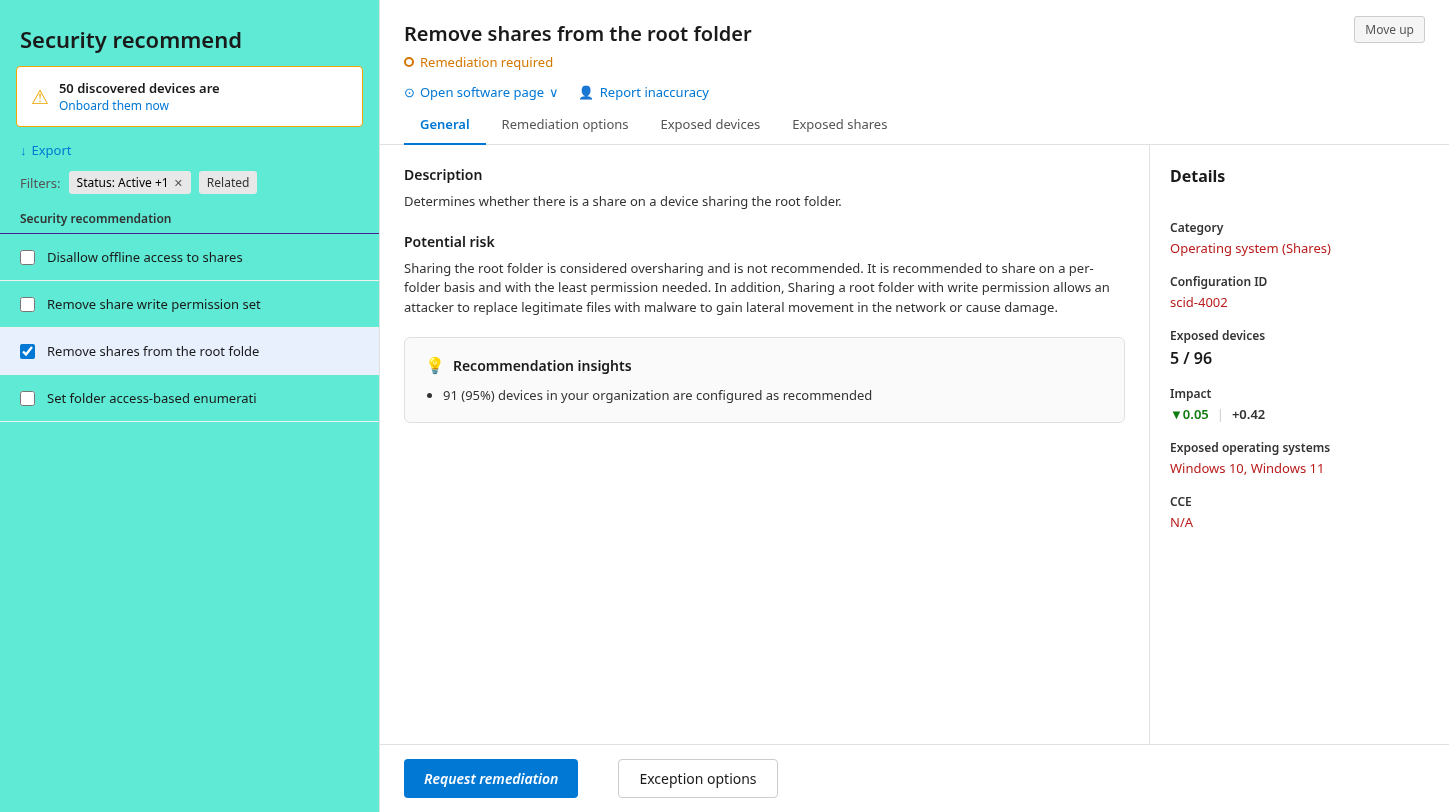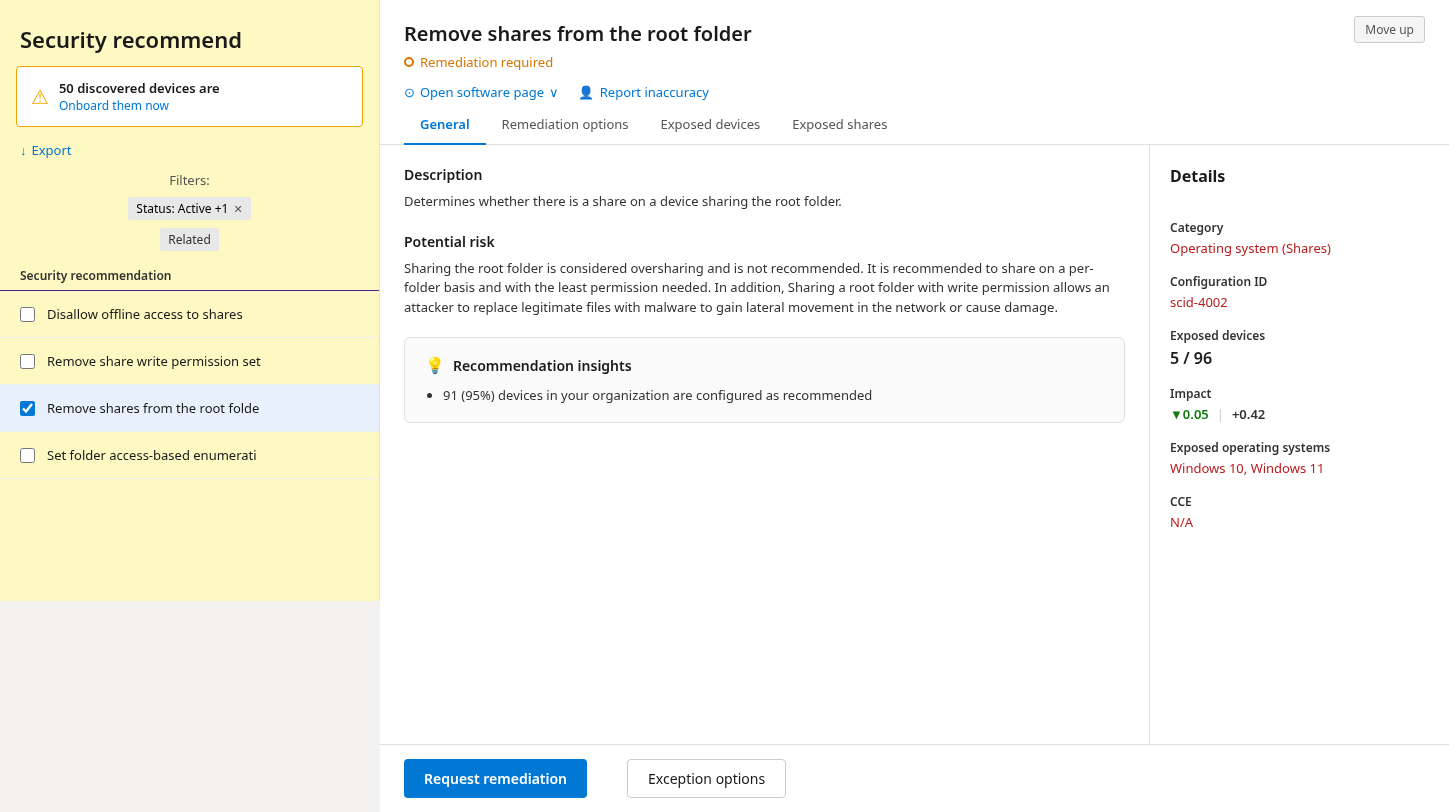--- a/index.html
+++ b/index.html
@@ -2,22 +2,22 @@
 <html><head>
   <meta charset="utf-8">
   <style>
     * { box-sizing: border-box; margin: 0; padding: 0; font-family: 'Segoe UI', system-ui, sans-serif; }
     body { background: #f3f2f1; width: 1449px; height: 812px; overflow: hidden; display: flex; }
 
     
     .left-panel {
       width: 380px;
       min-width: 380px;
-      background: #fef9c3;
-      height: 601px;
+      background: #5eead4;
+      height: 812px;
       overflow: hidden;
       border-right: 1px solid #e0e0e0;
       display: flex;
       flex-direction: column;
     }
     .left-header {
       padding: 24px 20px 12px 20px;
     }
     .left-header h1 {
       font-size: 22px;
@@ -64,21 +64,20 @@
       cursor: pointer;
       background: none;
       border: none;
     }
     .filters-row {
       display: flex;
       align-items: center;
       gap: 8px;
       padding: 4px 20px 10px 20px;
       font-size: 13px;
-      flex-direction: column;
     }
     .filter-label { color: #555; }
     .filter-tag {
       background: #e8e8e8;
       border-radius: 3px;
       padding: 3px 8px;
       font-size: 12px;
       display: flex;
       align-items: center;
       gap: 5px;
@@ -300,20 +299,21 @@
     }
     .btn-primary {
       background: #0078d4;
       color: #fff;
       border: none;
       border-radius: 4px;
       padding: 9px 20px;
       font-size: 14px;
       font-weight: 600;
       cursor: pointer;
+      font-style: italic;
     }
     .btn-secondary {
       background: #fff;
       color: #1a1a1a;
       border: 1.5px solid #ccc;
       border-radius: 4px;
       padding: 9px 20px;
       font-size: 14px;
       cursor: pointer;
       margin-left: 28px;

